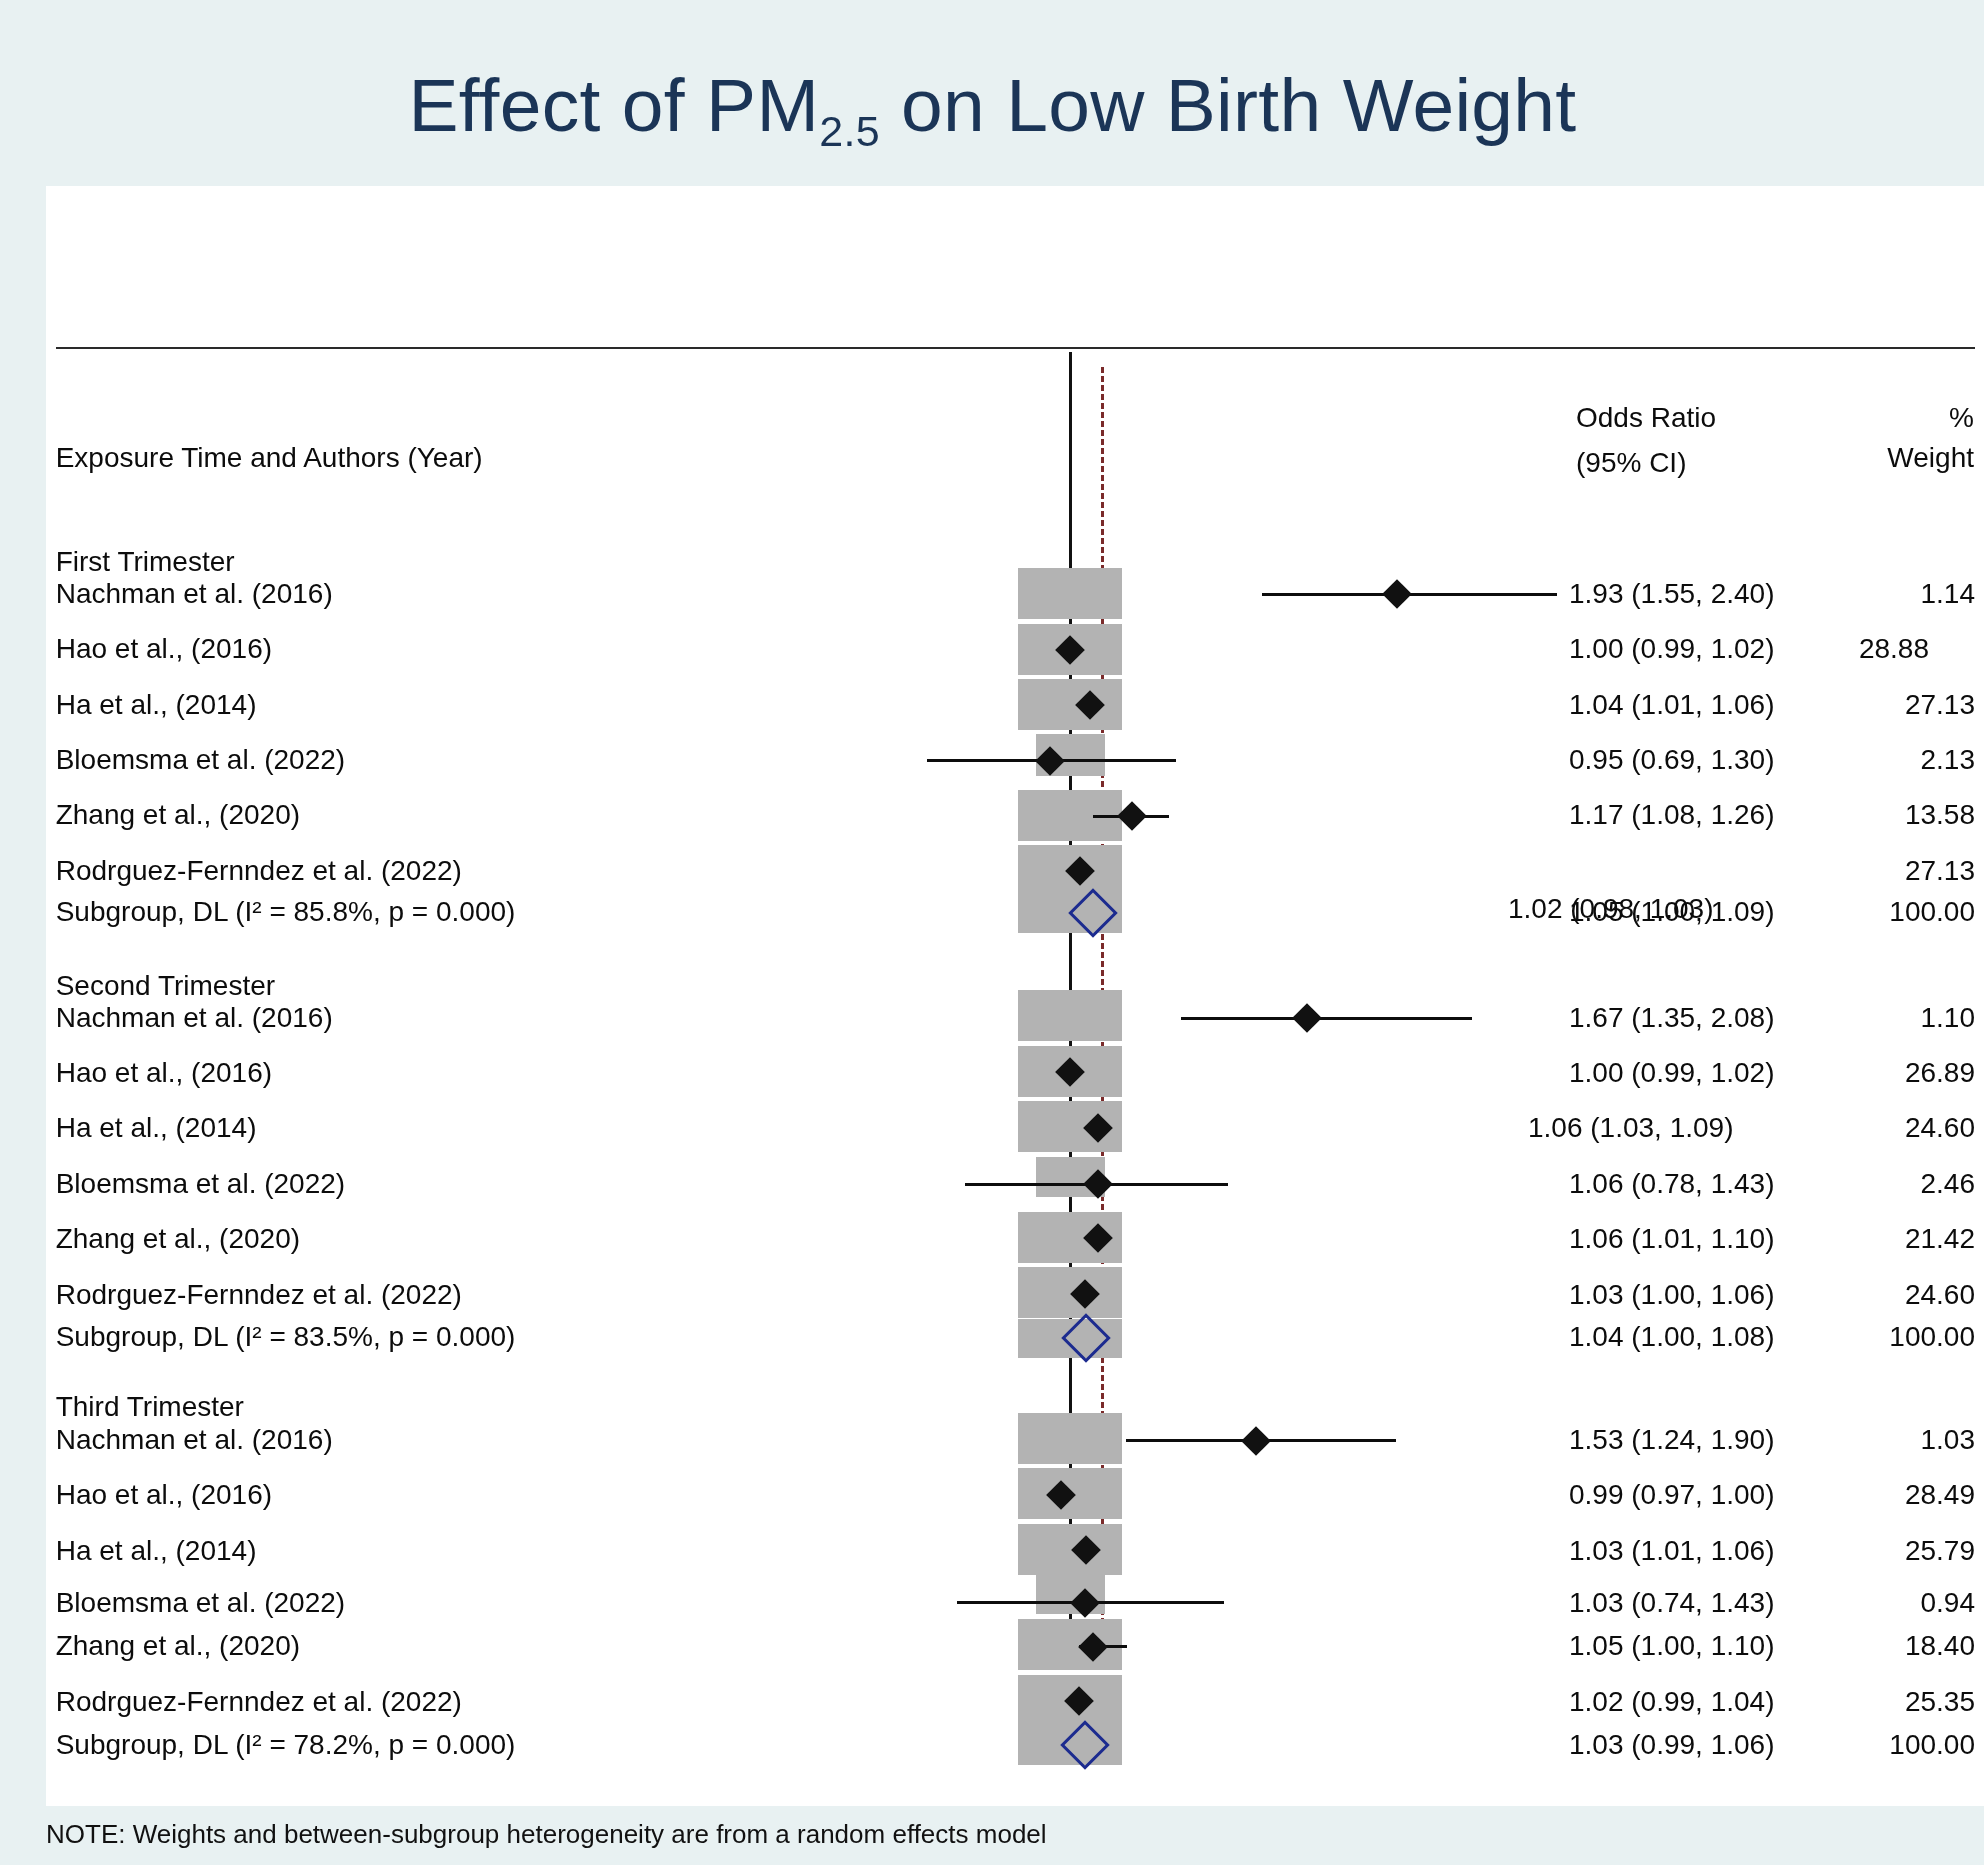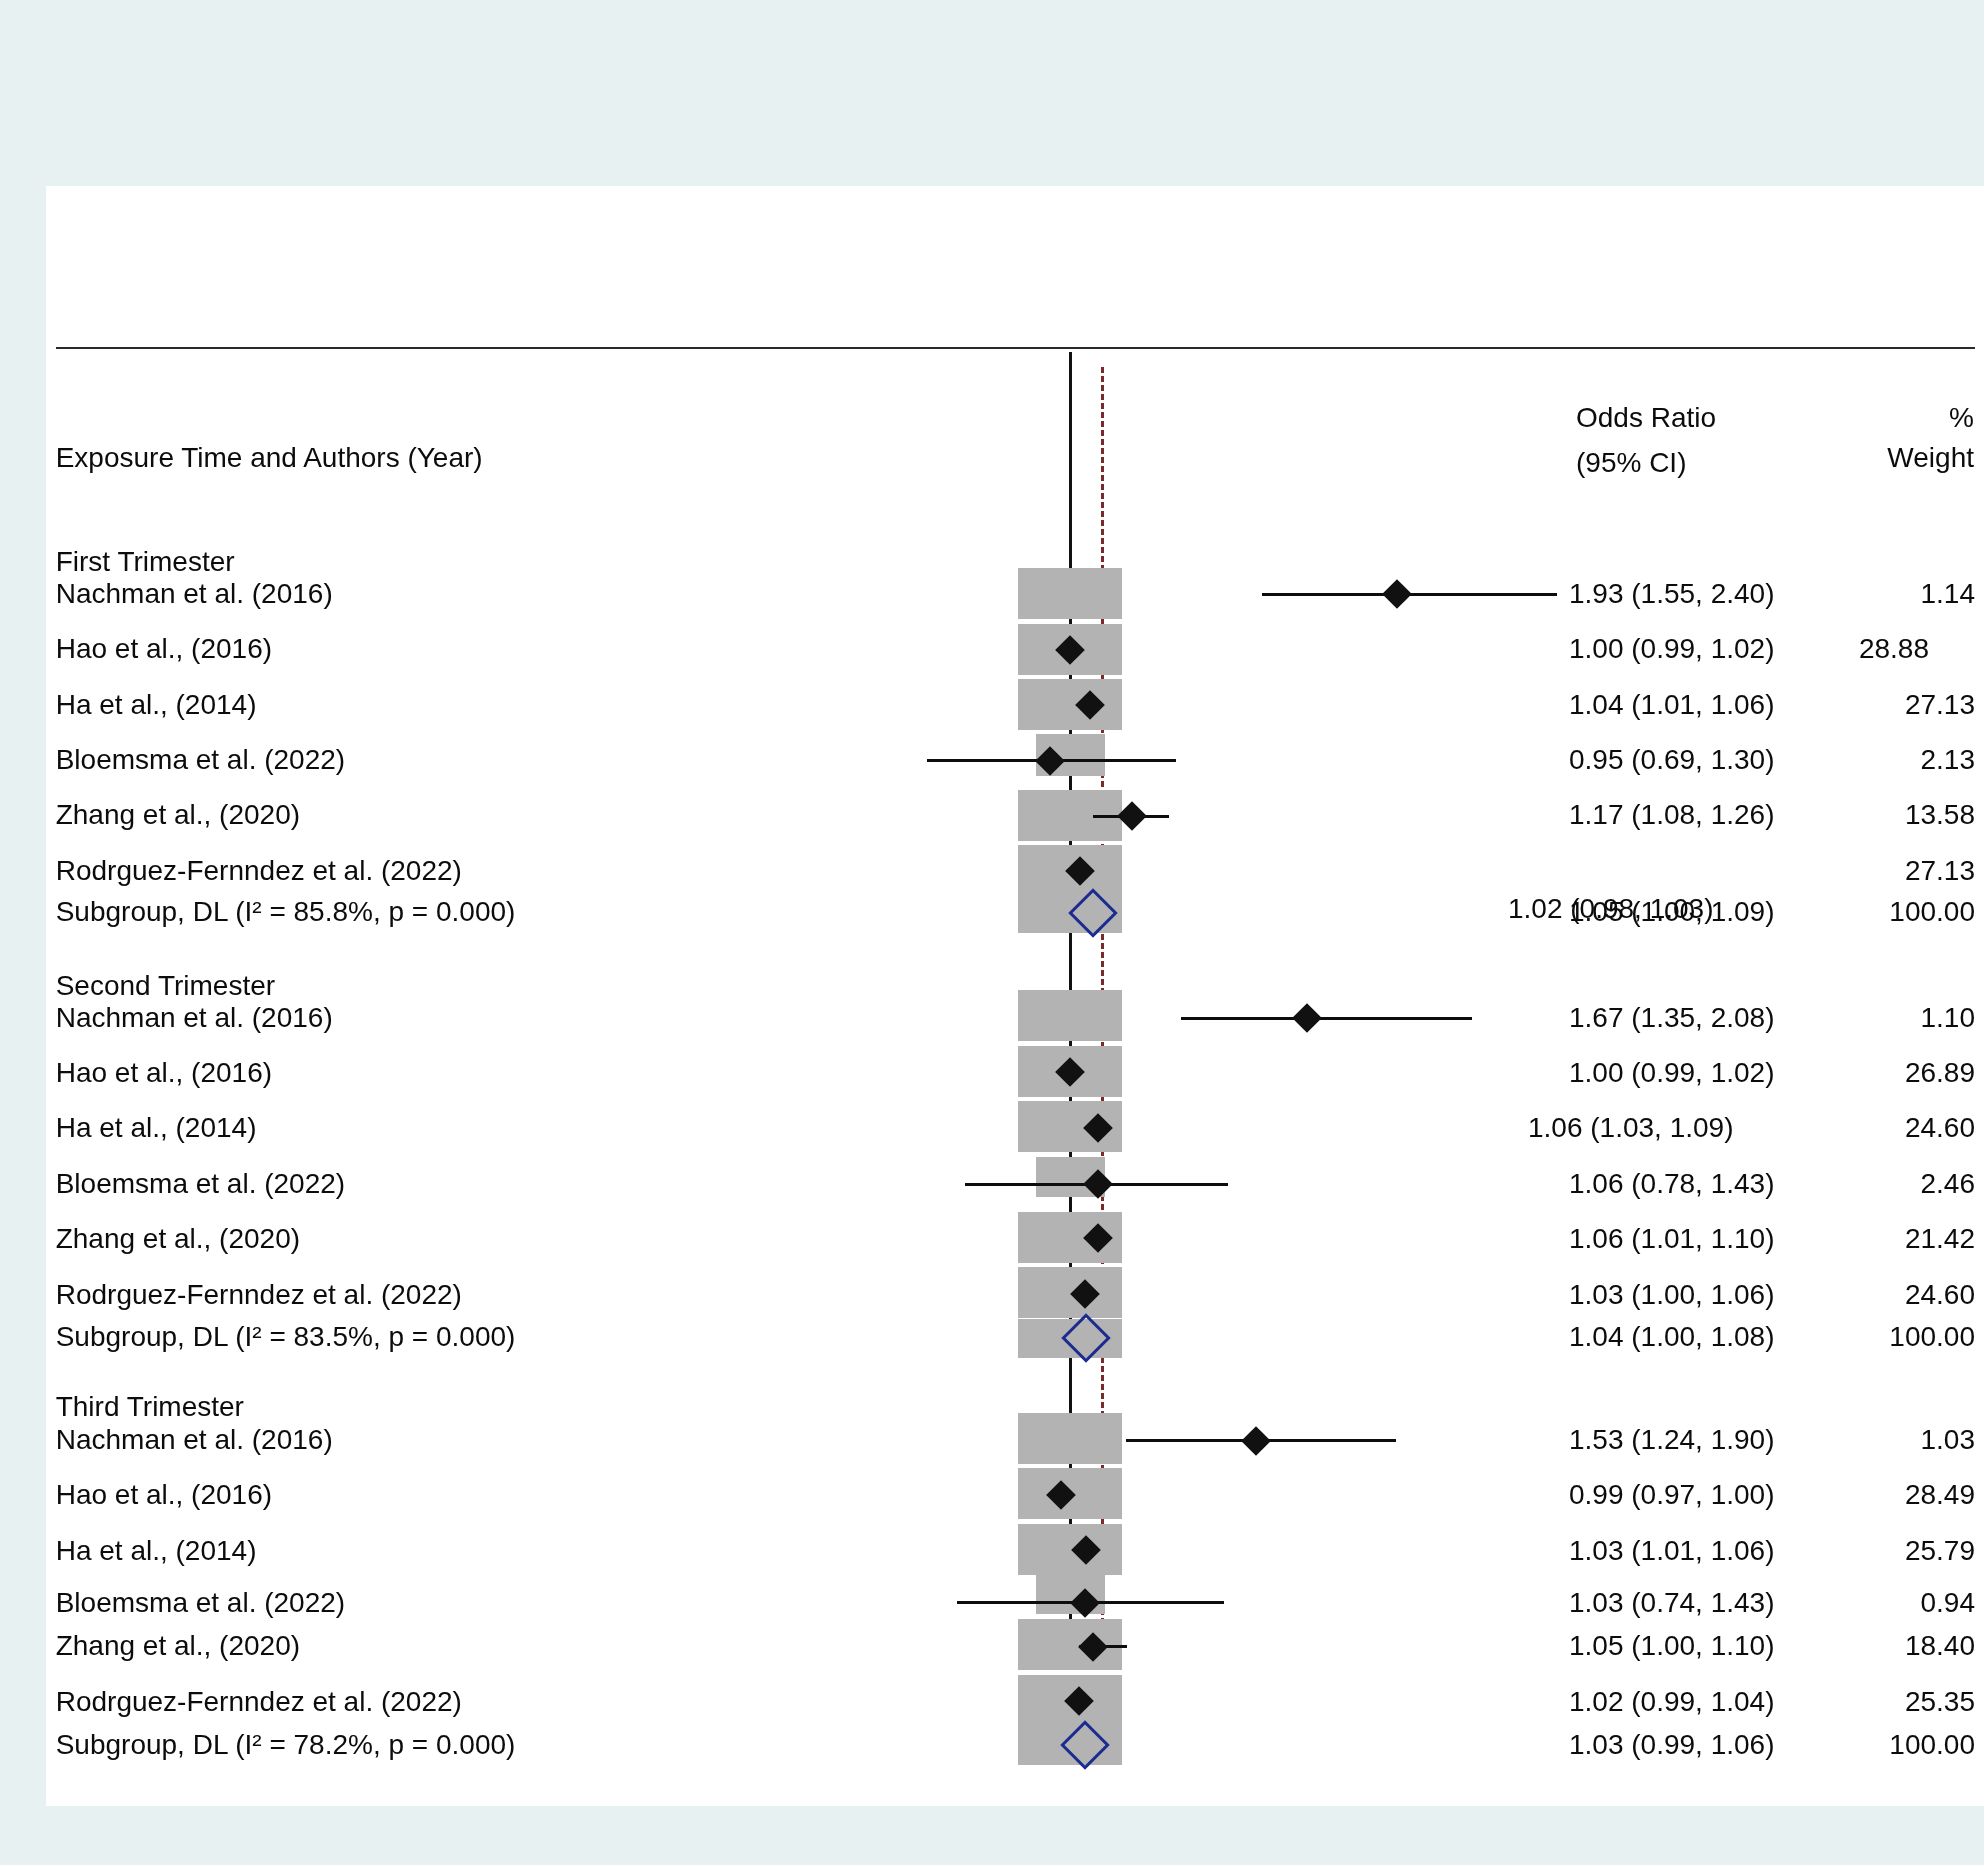--- a/index.html
+++ b/index.html
@@ -114,20 +114,23 @@
     top: 1819px;
     font-size: 26px;
     color: #111;
   }
 </style>
 </head>
 <body>
 
 <div id="page">
 
+  <div id="title">
+    <span>Effect of PM</span><sub>2.5</sub><span> on Low Birth Weight</span>
+  </div>
 
   <div id="plot">
 
     <div class="txt hdr" style="left:9.7px; top:256px;">Exposure Time and Authors (Year)</div>
     <div class="txt hdr" style="left:1530px; top:216px;">Odds Ratio</div>
     <div class="txt hdr" style="left:1530px; top:261px;">(95% CI)</div>
     <div class="txt hdr rt" style="left:1772px; top:216px; width:156px;">%</div>
     <div class="txt hdr rt" style="left:1772px; top:256px; width:156px;">Weight</div>
 
     <div id="hdr-rule"></div>
@@ -285,15 +288,16 @@
   <div style="position:absolute; left:46px; top:186px; width:1939px; height:1731px; pointer-events:none;">
     
     
     
     
     
     
     
   </div>
 
+  <div id="note">NOTE: Weights and between-subgroup heterogeneity are from a random effects model</div>
 
 </div>
 
 
 </body></html>

